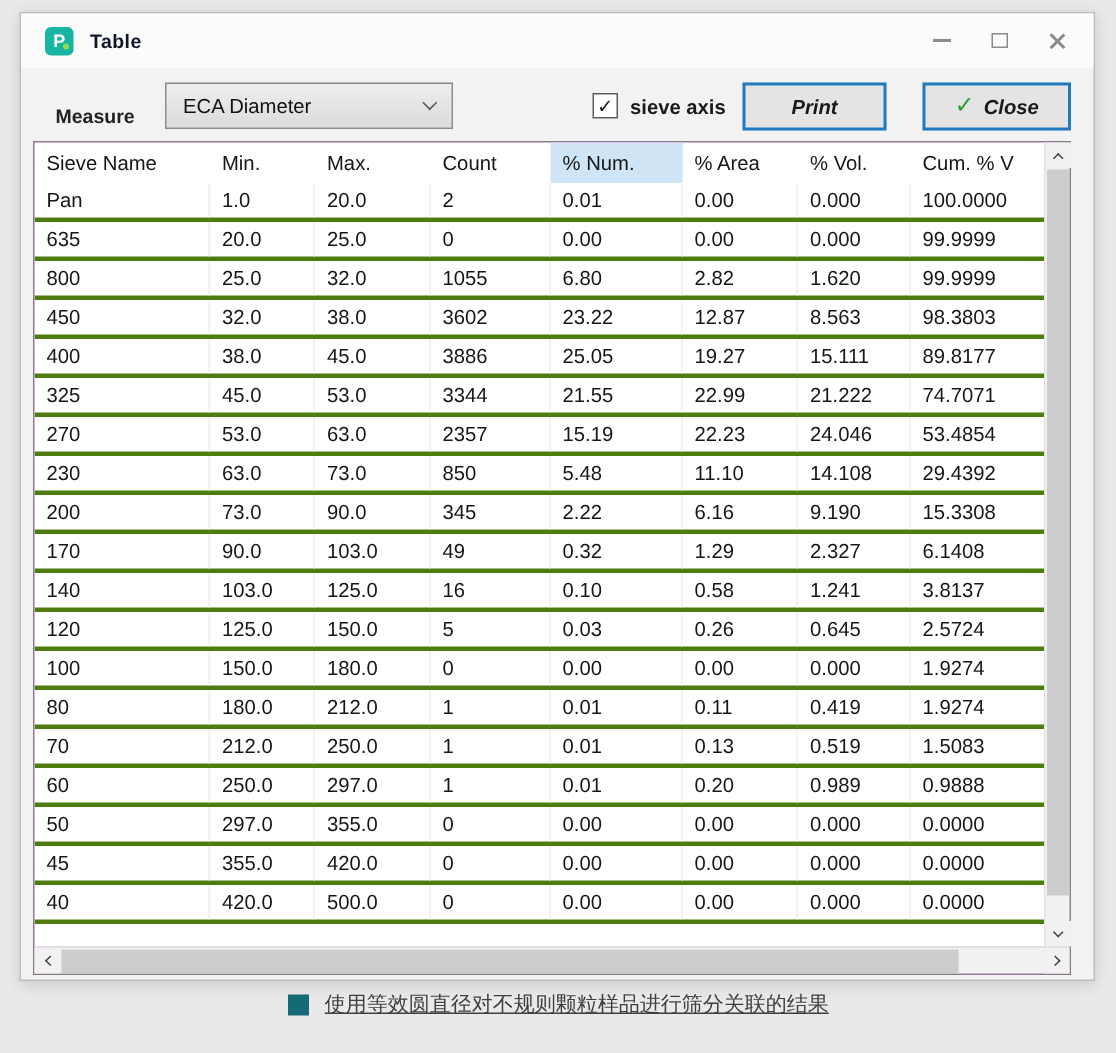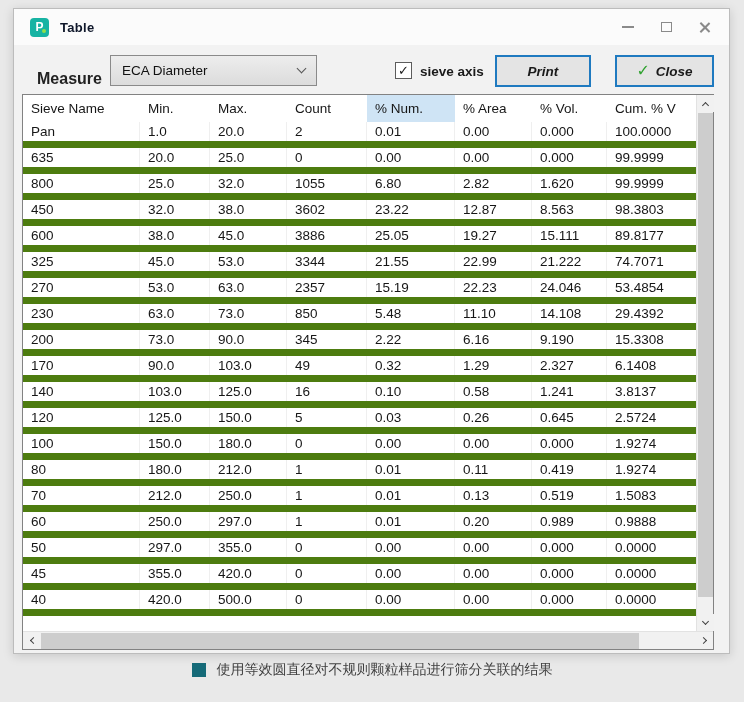--- a/index.html
+++ b/index.html
@@ -38,23 +38,23 @@
   .glyph-min { width:12px; height:0; border-top:2px solid #8a8a8a; }
   .glyph-max { width:11px; height:10px; border:1.5px solid #8a8a8a; background:transparent; }
   .glyph-close { position:relative; width:13px; height:13px; }
   .glyph-close::before, .glyph-close::after {
     content:""; position:absolute; left:6px; top:0; width:1.8px; height:13px; background:#8a8a8a;
   }
   .glyph-close::before { transform:rotate(45deg); }
   .glyph-close::after { transform:rotate(-45deg); }
 
   
-  .measure-label { position:absolute; left:23px; top:61px; font-size:16px; font-weight:600; color:#222; }
+  .measure-label { position:absolute; left:23px; top:61px; font-size:13px; font-weight:600; color:#222; }
   .measure-select {
-    position:absolute; left:96px; top:46px; width:207px; height:31px;
+    position:absolute; left:96px; top:46px; width:192px; height:31px;
     background:linear-gradient(#ededed,#dcdcdc); border:1px solid #8a8a8a;
     display:flex; align-items:center; justify-content:space-between;
     padding:0 11px; font-size:13.5px; color:#111;
   }
   .chev { display:inline-block; width:7px; height:7px; border-right:1.8px solid #555; border-bottom:1.8px solid #555; }
   .chev.down { transform:rotate(45deg); margin-top:-4px; }
 
   .checkbox {
     position:absolute; left:381px; top:53px; width:17px; height:17px;
     background:#fff; border:1.6px solid #5c5c5c;
@@ -76,21 +76,21 @@
   
   .table-frame {
     position:absolute; left:8px; top:85px; width:692px; height:556px;
     background:#d946ef; border:1px solid #828282;
   }
   .grid-area {
     position:absolute; left:0; top:0; right:17px; bottom:18px; overflow:hidden; background:#fff;
   }
   .trow { display:flex; width:673px; }
   .header-row { height:27px; }
-  .data-row  { height:26px; border-bottom:7px solid #4d7c0f; }
+  .data-row  { height:26px; border-bottom:3px solid #4d7c0f; }
   .cell {
     padding-left:8px; font-size:13.5px; color:#161616;
     white-space:nowrap; overflow:hidden; display:flex; align-items:center;
   }
   .data-row .cell { border-right:1px solid #efefef; }
   .c0{width:117px;} .c1{width:70px;} .c2{width:77px;} .c3{width:80px;}
   .c4{width:88px;}  .c5{width:77px;} .c6{width:75px;text-align:center;} .c7{width:89px; border-right:none !important;}
   .hcell.hl { background:#cfe4f5; }
 
   
@@ -116,21 +116,21 @@
   .sb-chev.right { transform:rotate(-45deg); margin-left:-2px; }
   .v-thumb { position:absolute; left:1px; width:15px; top:18px; height:484px; background:#cdcdcd; }
   .h-thumb { position:absolute; top:1px; height:16px; left:18px; width:598px; background:#cdcdcd; }
 
   
   .caption {
     position:absolute; left:0; top:661px; width:744px;
     display:flex; align-items:center; justify-content:center; gap:11px;
   }
   .caption-bullet { width:14px; height:14px; background:#156a78; flex:0 0 auto; }
-  .caption-text { font-size:14px; color:#3f3f3f; }
+  .caption-text { font-size:14px; color:#3f3f3f;text-decoration:underline; }
 </style>
 </head>
 <body>
 
 <div class="window">
 
   <div class="titlebar">
     <div class="app-icon">P<span class="dot"></span></div>
     <span class="title-text">Table</span>
     <div class="win-controls">
@@ -212,21 +212,21 @@
             <div class="cell c0">450</div>
             <div class="cell c1">32.0</div>
             <div class="cell c2">38.0</div>
             <div class="cell c3">3602</div>
             <div class="cell c4">23.22</div>
             <div class="cell c5">12.87</div>
             <div class="cell c6">8.563</div>
             <div class="cell c7">98.3803</div>
           </div>
           <div class="trow data-row">
-            <div class="cell c0">600</div>
+            <div class="cell c0">400</div>
             <div class="cell c1">38.0</div>
             <div class="cell c2">45.0</div>
             <div class="cell c3">3886</div>
             <div class="cell c4">25.05</div>
             <div class="cell c5">19.27</div>
             <div class="cell c6">15.111</div>
             <div class="cell c7">89.8177</div>
           </div>
           <div class="trow data-row">
             <div class="cell c0">325</div>

